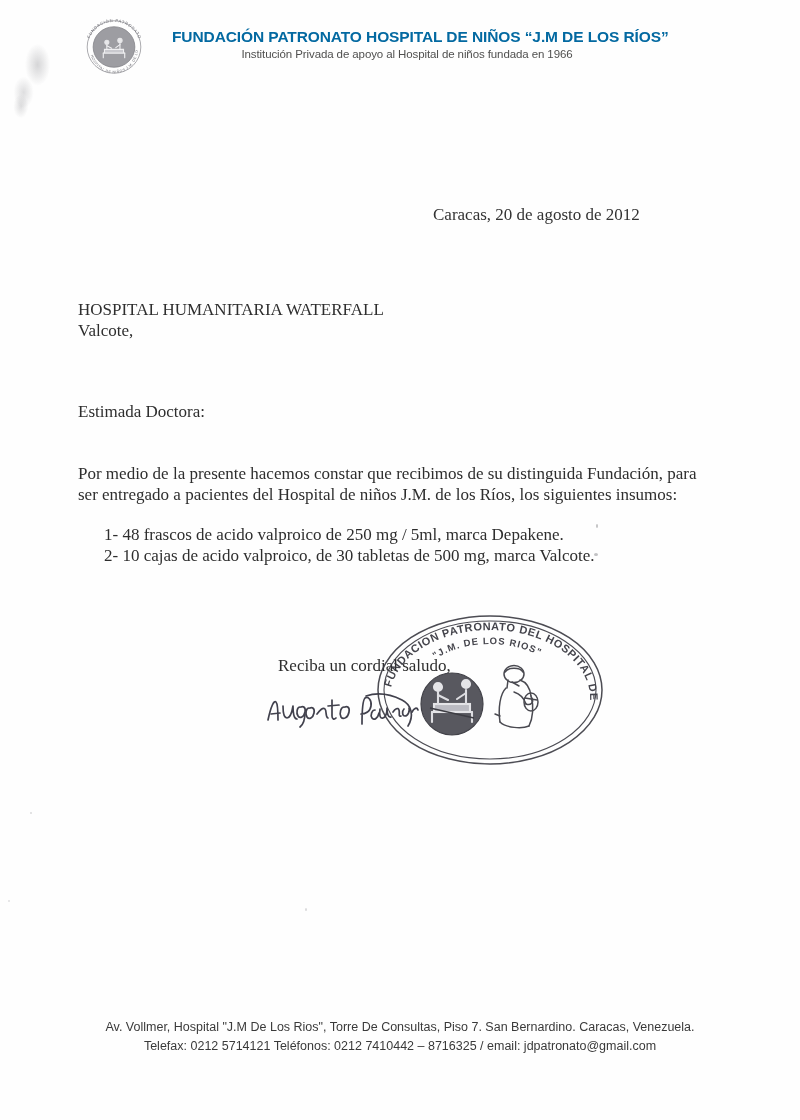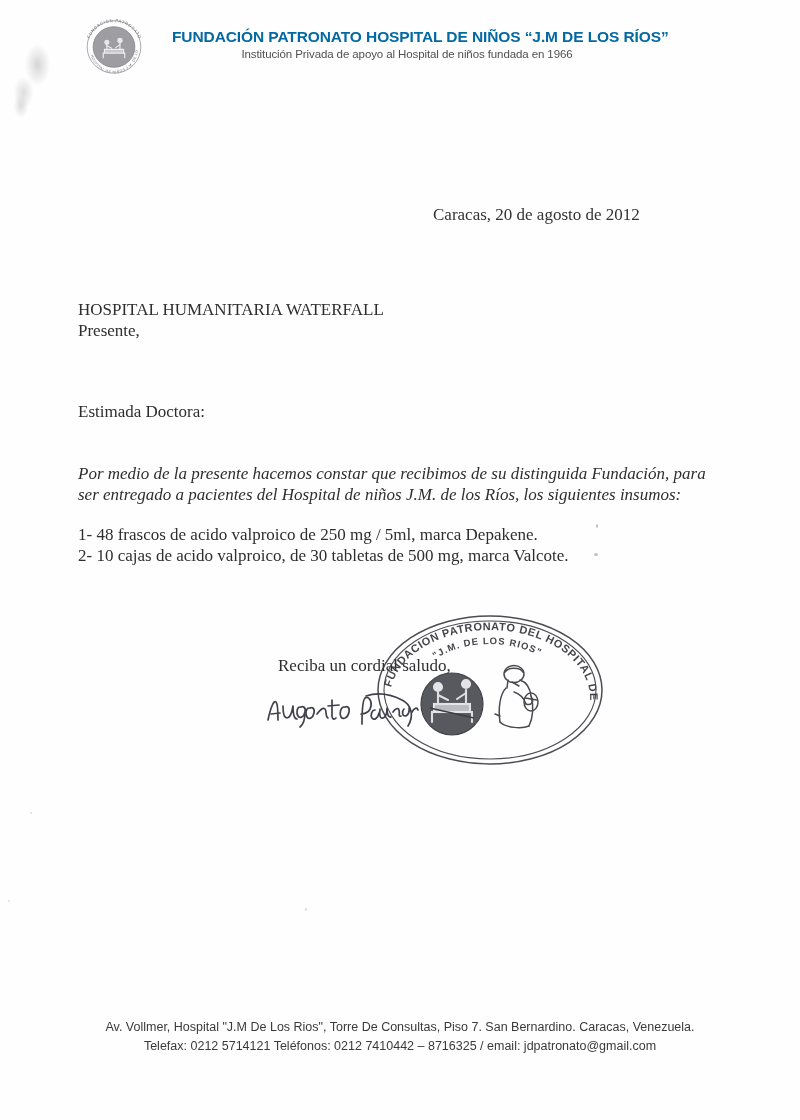--- a/index.html
+++ b/index.html
@@ -89,24 +89,23 @@
     font-size: 17px;
     line-height: 20.5px;
     color: #2e2e2e;
   }
   .addressee { top: 300px; }
   .salutation { top: 402px; text-align: center; }
   .body-par {
     top: 463px;
     width: 636px;
     line-height: 21px;
-    font-style: italic;
   }
   .items { top: 525px; }
-  .items .item { white-space: nowrap; }
+  .items .item { white-space: nowrap; margin-left: 26px; }
   .closing {
     position: absolute;
     left: 278px;
     top: 656px;
     font-size: 17px;
     color: #2e2e2e;
     white-space: nowrap;
   }
 
   
@@ -188,21 +187,21 @@
     <div class="header-text">
       <div class="org-name">FUNDACIÓN PATRONATO HOSPITAL DE NIÑOS “J.M DE LOS RÍOS”</div>
       <div class="org-sub">Institución Privada de apoyo al Hospital de niños fundada en 1966</div>
     </div>
   </div>
 
   <div class="date-line">Caracas, 20 de agosto de 2012</div>
 
   <div class="block addressee">
     <div>HOSPITAL HUMANITARIA WATERFALL</div>
-    <div>Presente,</div>
+    <div>Valcote,</div>
   </div>
 
   <div class="block salutation">Estimada Doctora:</div>
 
   <div class="block body-par">Por medio de la presente hacemos constar que recibimos de su distinguida Fundación, para ser entregado a pacientes del Hospital de niños J.M. de los Ríos, los siguientes insumos:</div>
 
   <div class="block items">
     <div class="item">1- 48 frascos de acido valproico de 250 mg / 5ml, marca Depakene.</div>
     <div class="item">2- 10 cajas de acido valproico, de 30 tabletas de 500 mg, marca Valcote.</div>
   </div>

